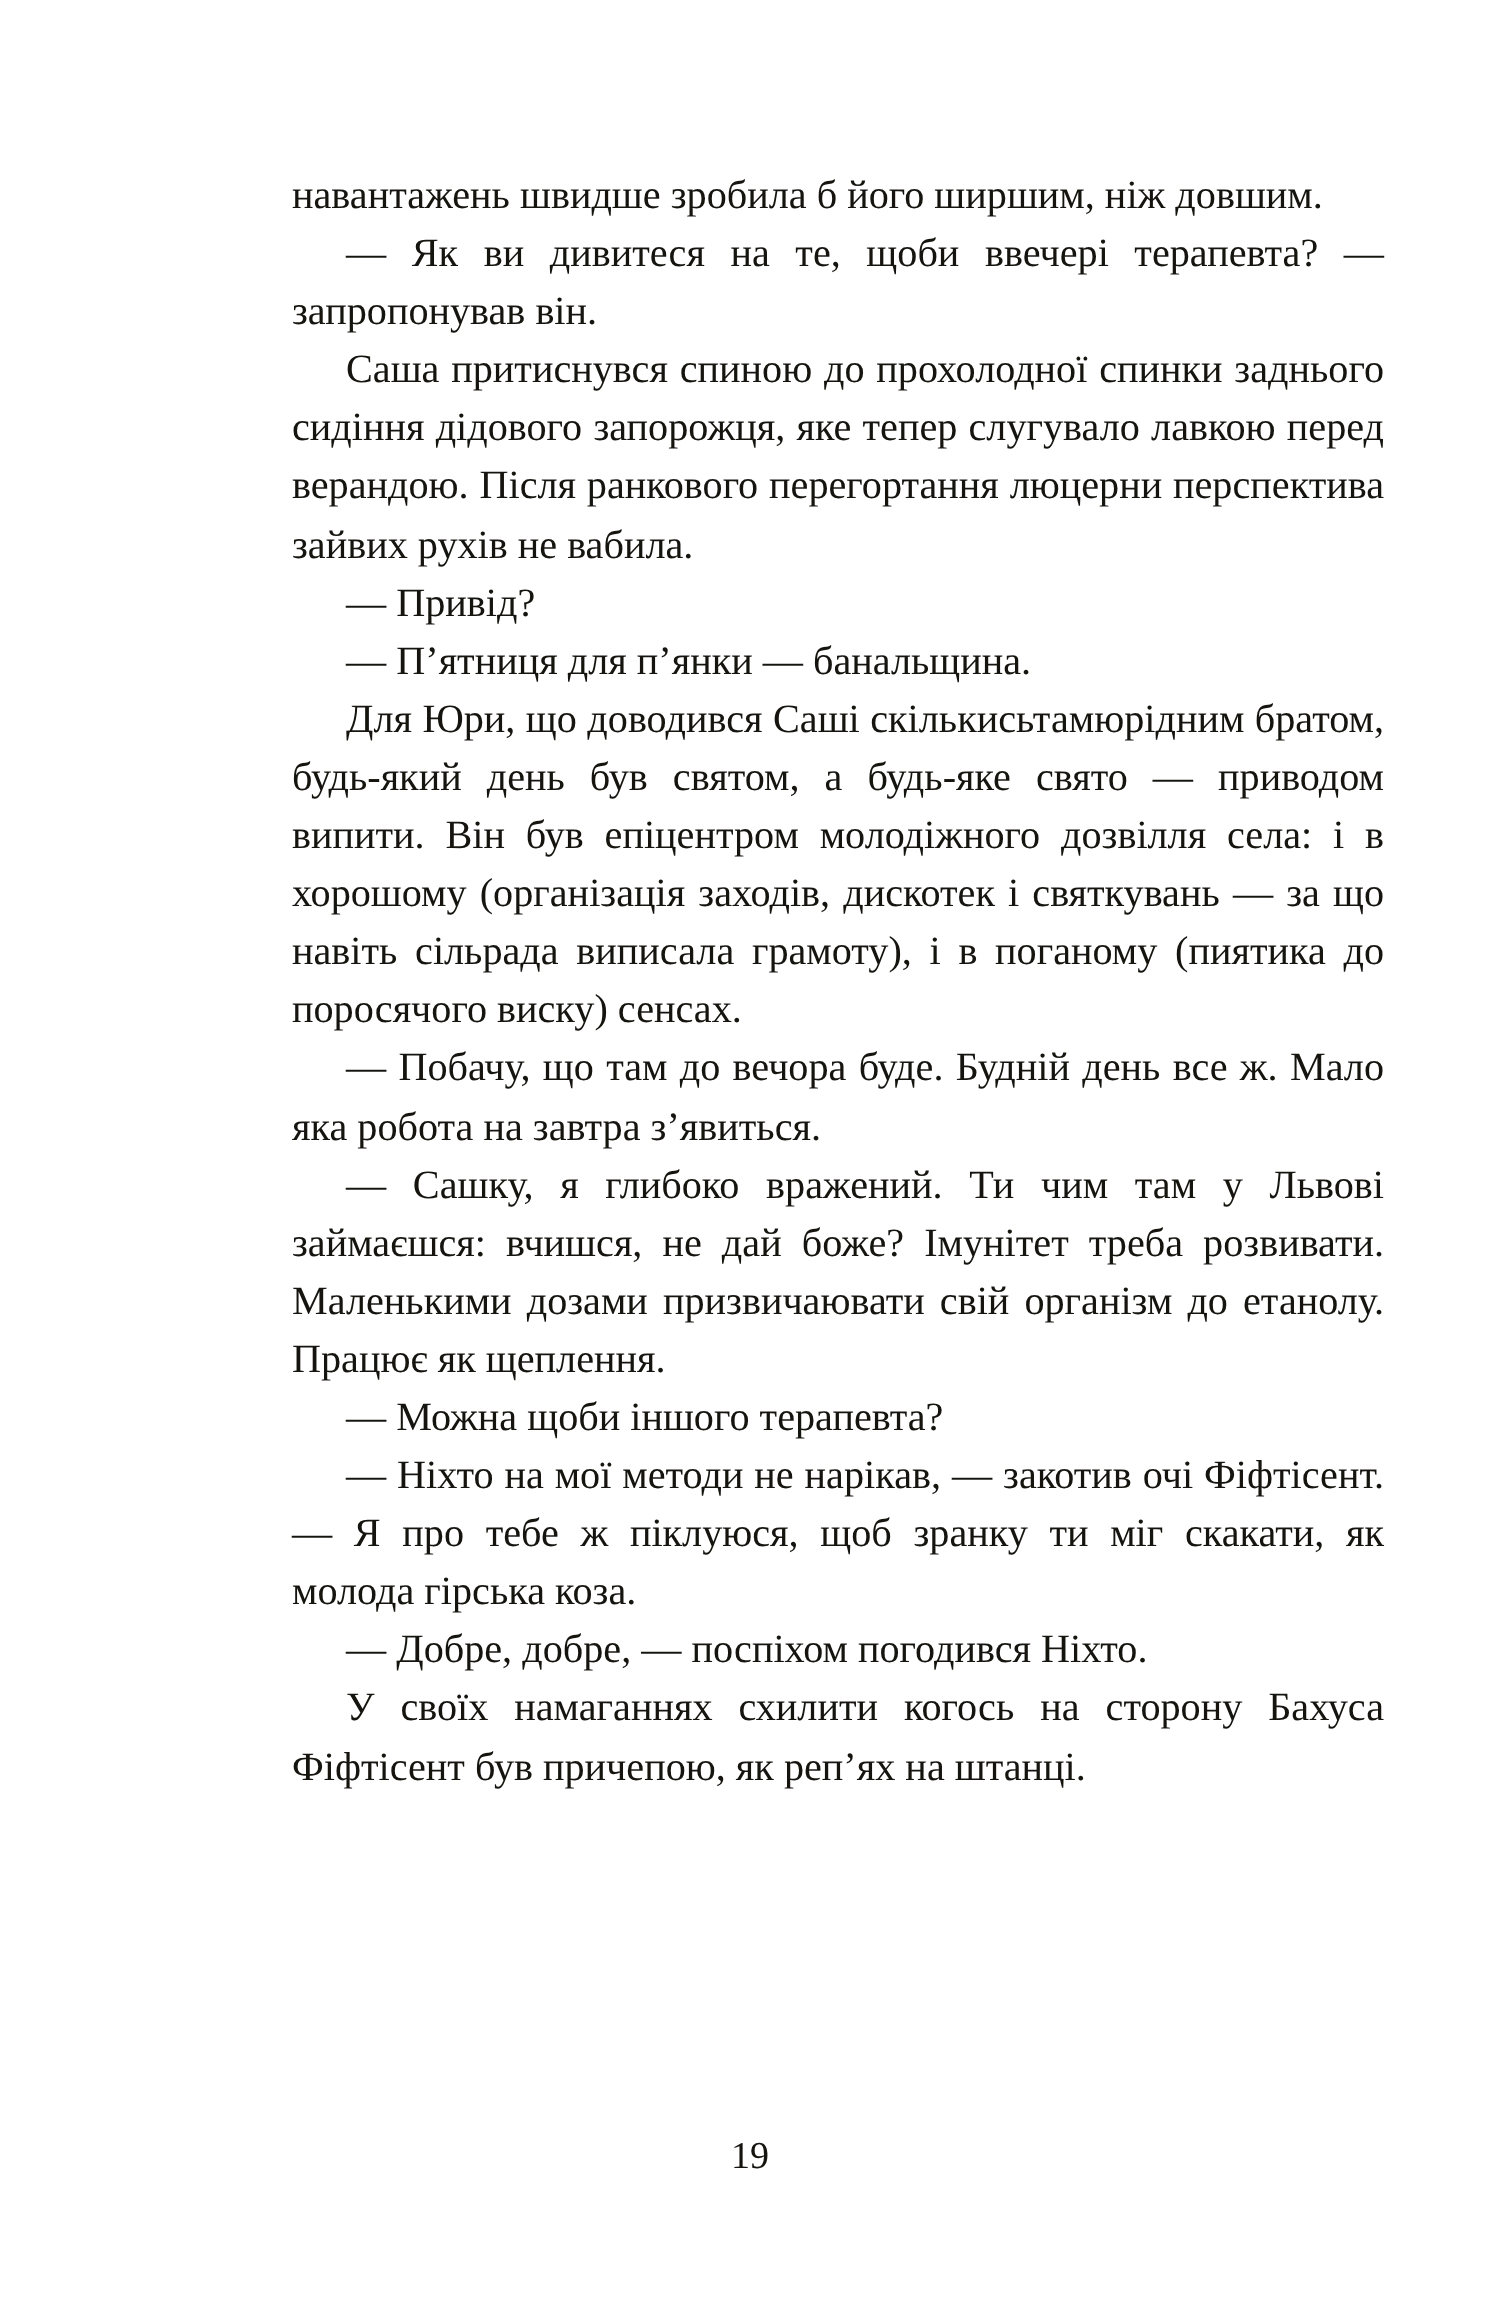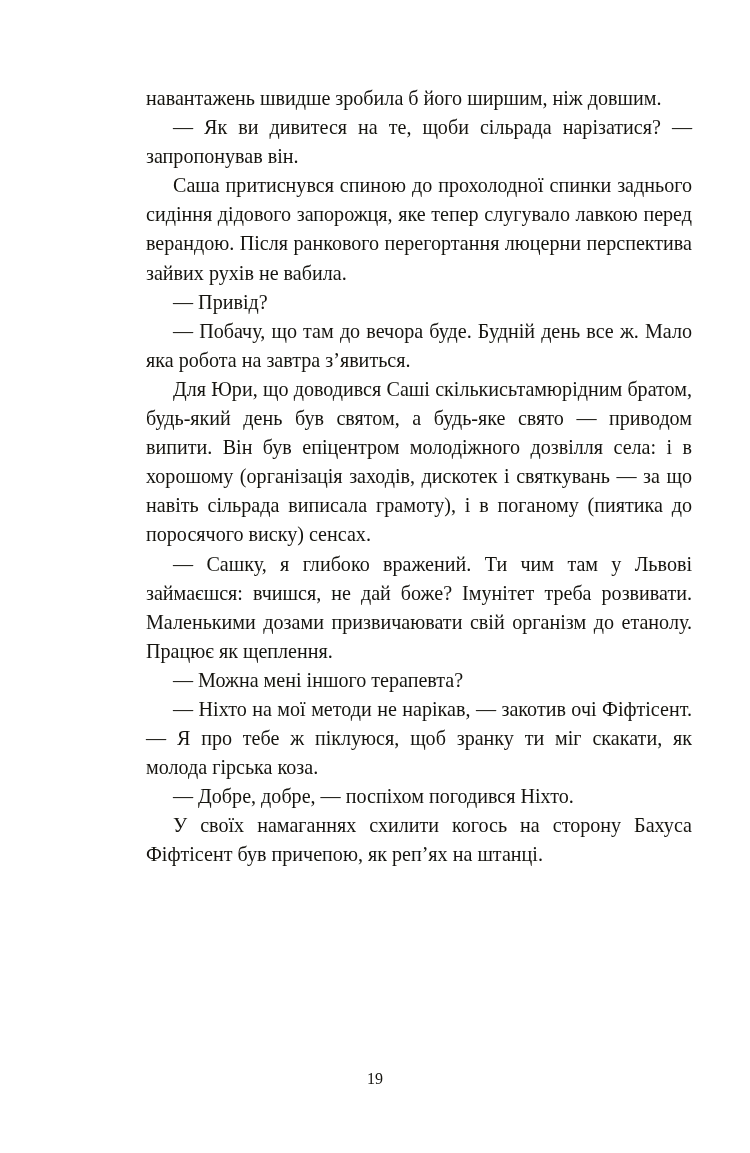--- a/index.html
+++ b/index.html
@@ -42,39 +42,40 @@
   .para.last-line-left {
     text-align-last: left;
   }
   .page-number {
     position: absolute;
     left: 0;
     right: 0;
     top: 1068px;
     text-align: center;
     font-family: "Liberation Serif", "DejaVu Serif", serif;
-    font-size: 16px;
+    font-size: 19px;
     line-height: 22px;
     color: #15140f;
   }
 </style>
 </head>
 <body>
 
 <div class="page">
 
   <div class="text-block">
     <p class="para last-line-left">навантажень швидше зробила б його ширшим, ніж довшим.</p>
-    <p class="para indent last-line-left">— Як ви дивитеся на те, щоби сільрада нарізатися? — запропонував він.</p>
+    <p class="para indent last-line-left">— Як ви дивитеся на те, щоби ввечері терапевта? — запропонував він.</p>
     <p class="para indent last-line-left">Саша притиснувся спиною до прохолодної спинки заднього сидіння дідового запорожця, яке тепер слугувало лавкою перед верандою. Після ранкового перегортання люцерни перспектива зайвих рухів не вабила.</p>
     <p class="para indent last-line-left">— Привід?</p>
+    <p class="para indent last-line-left">— П’ятниця для п’янки — банальщина.</p>
+    <p class="para indent last-line-left">Для Юри, що доводився Саші скількисьтамюрідним братом, будь-який день був святом, а будь-яке свято — приводом випити. Він був епіцентром молодіжного дозвілля села: і в хорошому (організація заходів, дискотек і святкувань — за що навіть сільрада виписала грамоту), і в поганому (пиятика до поросячого виску) сенсах.</p>
     <p class="para indent last-line-left">— Побачу, що там до вечора буде. Будній день все ж. Мало яка робота на завтра з’явиться.</p>
-    <p class="para indent last-line-left">Для Юри, що доводився Саші скількисьтамюрідним братом, будь-який день був святом, а будь-яке свято — приводом випити. Він був епіцентром молодіжного дозвілля села: і в хорошому (організація заходів, дискотек і святкувань — за що навіть сільрада виписала грамоту), і в поганому (пиятика до поросячого виску) сенсах.</p>
     <p class="para indent last-line-left">— Сашку, я глибоко вражений. Ти чим там у Львові займаєшся: вчишся, не дай боже? Імунітет треба розвивати. Маленькими дозами призвичаювати свій організм до етанолу. Працює як щеплення.</p>
-    <p class="para indent last-line-left">— Можна мені іншого терапевта?</p>
+    <p class="para indent last-line-left">— Можна щоби іншого терапевта?</p>
     <p class="para indent last-line-left">— Ніхто на мої методи не нарікав, — закотив очі Фіфтісент. — Я про тебе ж піклуюся, щоб зранку ти міг скакати, як молода гірська коза.</p>
     <p class="para indent last-line-left">— Добре, добре, — поспіхом погодився Ніхто.</p>
     <p class="para indent last-line-left">У своїх намаганнях схилити когось на сторону Бахуса Фіфтісент був причепою, як реп’ях на штанці.</p>
   </div>
 
   <div class="page-number">19</div>
 
 </div>
 
 </body></html>

